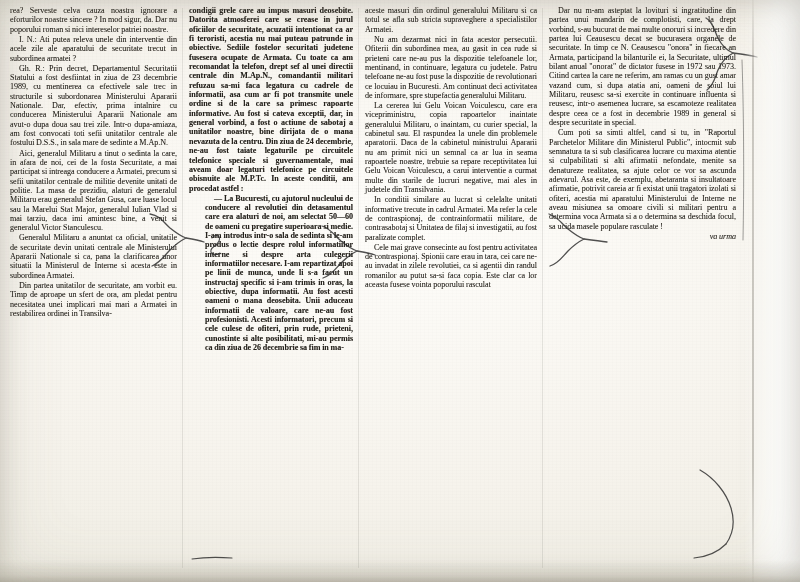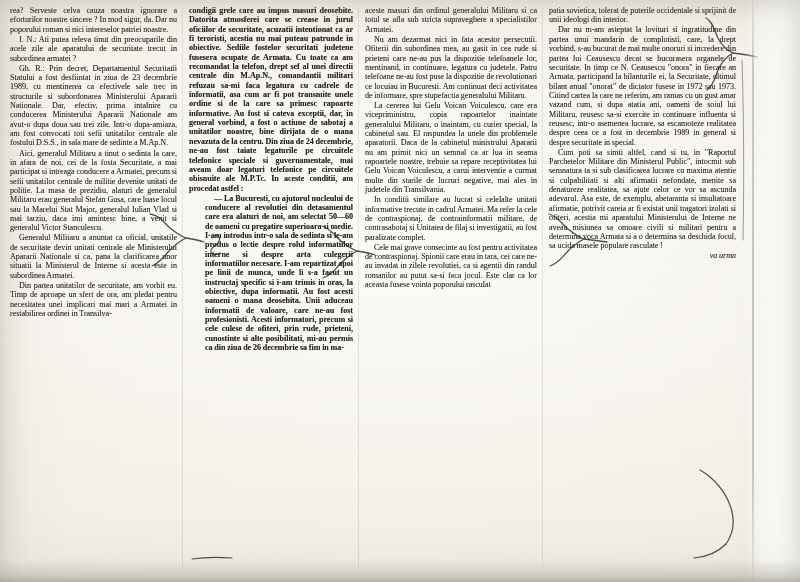--- a/index.html
+++ b/index.html
@@ -130,45 +130,44 @@
 </style>
 </head>
 <body>
 
 <div class="scan">
 
   <div class="columns">
 
     <div class="col col-1">
       <p class="noindent">rea? Serveste celva cauza noastra ignorare a eforturilor noastre sincere ? In mod sigur, da. Dar nu poporului roman si nici intereselor patriei noastre.</p>
-      <p class="indent">I. N.: Ati putea releva tinut din preocuparile din acele zile ale aparatului de securitate trecut in subordinea armatei ?</p>
+      <p class="indent">I. N.: Ati putea releva unele din interventie din acele zile ale aparatului de securitate trecut in subordinea armatei ?</p>
       <p class="indent">Gh. R.: Prin decret, Departamentul Securitatii Statului a fost desfiintat in ziua de 23 decembrie 1989, cu mentinerea ca efectivele sale trec in structurile si subordonarea Ministerului Apararii Nationale. Dar, efectiv, prima intalnire cu conducerea Ministerului Apararii Nationale am avut-o dupa doua sau trei zile. Intr-o dupa-amiaza, am fost convocati toti sefii unitatilor centrale ale fostului D.S.S., in sala mare de sedinte a M.Ap.N.</p>
       <p class="indent">Aici, generalul Militaru a tinut o sedinta la care, in afara de noi, cei de la fosta Securitate, a mai participat si intreaga conducere a Armatei, precum si sefii unitatilor centrale de militie devenite unitati de politie. La masa de prezidiu, alaturi de generalul Militaru erau generalul Stefan Gusa, care luase locul sau la Marelui Stat Major, generalul Iulian Vlad si mai tarziu, daca imi amintesc bine, a venit si generalul Victor Stanculescu.</p>
       <p class="indent">Generalul Militaru a anuntat ca oficial, unitatile de securitate devin unitati centrale ale Ministerului Apararii Nationale si ca, pana la clarificarea unor situatii la Ministerul de Interne si acesta este in subordinea Armatei.</p>
       <p class="indent">Din partea unitatilor de securitate, am vorbit eu. Timp de aproape un sfert de ora, am pledat pentru necesitatea unei implicari mai mari a Armatei in restabilirea ordinei in Transilva-</p>
       <div class="col-rule"></div>
     </div>
 
     <div class="col col-2">
       <p class="noindent">condigii grele care au impus masuri deosebite. Datorita atmosferei care se crease in jurul oficiilor de securitate, acuzatii intentionat ca ar fi teroristi, acestia nu mai puteau patrunde in obiective. Sediile fostelor securitati judetene fusesera ocupate de Armata. Cu toate ca am recomandat la telefon, drept sef al unei directii centrale din M.Ap.N., comandantii militari refuzau sa-mi faca legatura cu cadrele de informatii, asa cum ar fi pot transmite unele ordine si de la care sa primesc rapoarte informative. Au fost si cateva exceptii, dar, in general vorbind, a fost o actiune de sabotaj a unitatilor noastre, bine dirijata de o mana nevazuta de la centru. Din ziua de 24 decembrie, ne-au fost taiate legaturile pe circuitele telefonice speciale si guvernamentale, mai aveam doar legaturi telefonice pe circuitele obisnuite ale M.P.Tc. In aceste conditii, am procedat astfel :</p>
       <p class="dash">— La Bucuresti, cu ajutorul nucleului de conducere al revolutiei din detasamentul care era alaturi de noi, am selectat 50—60 de oameni cu pregatire superioara si medie. I-am introdus intr-o sala de sedinta si le-am produs o lectie despre rolul informatiilor interne si despre arta culegerii informatiilor necesare. I-am repartizat apoi pe linii de munca, unde li s-a facut un instructaj specific si i-am trimis in oras, la obiective, dupa informatii. Au fost acesti oameni o mana deosebita. Unii aduceau informatii de valoare, care ne-au fost profesionisti. Acesti informatori, precum si cele culese de ofiteri, prin rude, prieteni, cunostinte si alte posibilitati, mi-au permis ca din ziua de 26 decembrie sa fim in ma-</p>
       <div class="col-rule"></div>
     </div>
 
     <div class="col col-3">
       <p class="noindent">aceste masuri din ordinul generalului Militaru si ca totul se afla sub stricta supraveghere a specialistilor Armatei.</p>
       <p class="indent">Nu am dezarmat nici in fata acestor persecutii. Ofiterii din subordinea mea, au gasit in cea rude si prieteni care ne-au pus la dispozitie telefoanele lor, mentinand, in continuare, legatura cu judetele. Patru telefoane ne-au fost puse la dispozitie de revolutionari ce locuiau in Bucuresti. Am continuat deci activitatea de informare, spre stupefactia generalului Militaru.</p>
       <p class="indent">La cererea lui Gelu Voican Voiculescu, care era vicepriministru, copia rapoartelor inaintate generalului Militaru, o inaintam, cu curier special, la cabinetul sau. El raspundea la unele din problemele aparatorii. Daca de la cabinetul ministrului Apararii nu am primit nici un semnal ca ar lua in seama rapoartele noastre, trebuie sa repare receptivitatea lui Gelu Voican Voiculescu, a carui interventie a curmat multe din starile de lucruri negative, mai ales in judetele din Transilvania.</p>
       <p class="indent">In conditii similare au lucrat si celelalte unitati informative trecute in cadrul Armatei. Ma refer la cele de contraspionaj, de contrainformatii militare, de contrasabotaj si Unitatea de filaj si investigatii, au fost paralizate complet.</p>
-      <p class="indent">Cele mai grave consecinte au fost pentru activitatea de contraspionaj. Spionii care erau in tara, cei care ne-au invadat in zilele revolutiei, ca si agentii din randul romanilor au putut sa-si faca jocul. Este clar ca lor aceasta fusese vointa poporului rasculat</p>
+      <p class="indent">Cele mai grave consecinte au fost pentru activitatea de contraspionaj. Spionii care erau in tara, cei care ne-au invadat in zilele revolutiei, ca si agentii din randul romanilor au putut sa-si faca copia. Este clar ca lor aceasta fusese vointa poporului rasculat</p>
       <div class="col-rule"></div>
     </div>
 
     <div class="col col-4">
-      <p class="noindent">patia sovietica, tolerat de puterile occidentale si sprijinit de unii ideologi din interior.</p>
       <p class="indent">Dar nu m-am asteptat la lovituri si ingratitudine din partea unui mandarin de complotisti, care, la drept vorbind, s-au bucurat de mai multe onoruri si incredere din partea lui Ceausescu decat se bucurasera organele de securitate. In timp ce N. Ceausescu "onora" in fiecare an Armata, participand la bilanturile ei, la Securitate, ultimul bilant anual "onorat" de dictator fusese in 1972 sau 1973. Citind cartea la care ne referim, am ramas cu un gust amar vazand cum, si dupa atatia ani, oameni de soiul lui Militaru, reusesc sa-si exercite in continuare influenta si reusesc, intr-o asemenea lucrare, sa escamoteze realitatea despre ceea ce a fost in decembrie 1989 in general si despre securitate in special.</p>
       <p class="indent">Cum poti sa simti altfel, cand si tu, in "Raportul Parchetelor Militare din Ministerul Public", intocmit sub semnatura ta si sub clasificarea lucrare cu maxima atentie si culpabilitati si alti afirmatii nefondate, menite sa denatureze realitatea, sa ajute celor ce vor sa ascunda adevarul. Asa este, de exemplu, abetaranta si insultatoare afirmatie, potrivit careia ar fi existat unii tragatori izolati si ofiteri, acestia mi aparatului Ministerului de Interne ne aveau misiunea sa omoare civili si militari pentru a determina voca Armata si a o determina sa deschida focul, sa ucida masele populare rasculate !</p>
       <p class="right">va urma</p>
     </div>
 
   </div>
 
   <div class="marks">
     <svg width="800" height="582" viewBox="0 0 800 582" xmlns="http://www.w3.org/2000/svg">
       <g stroke="#2b2b2b" fill="none" stroke-width="1.3" stroke-linecap="round" opacity="0.82">

